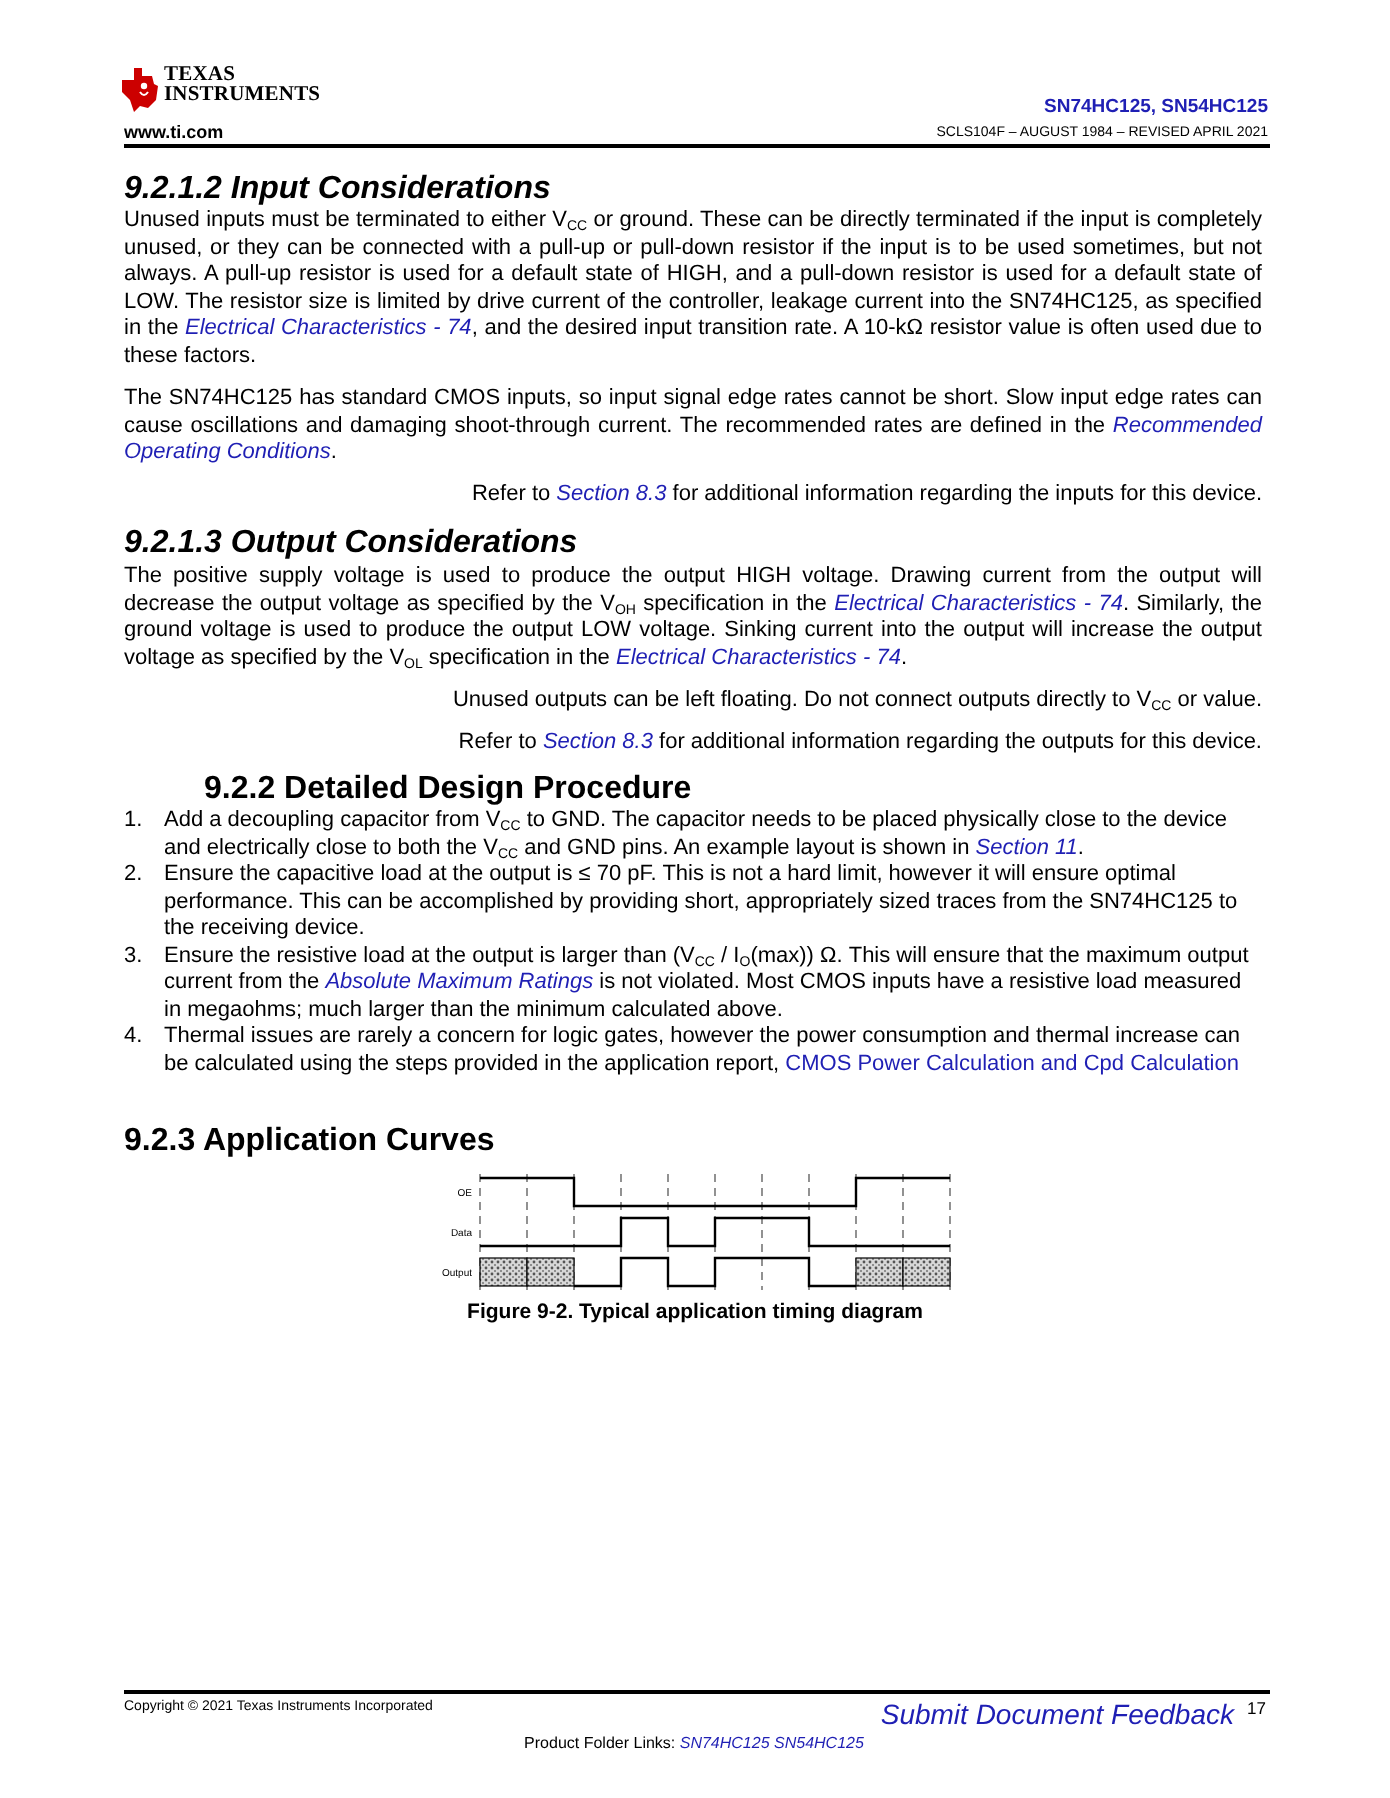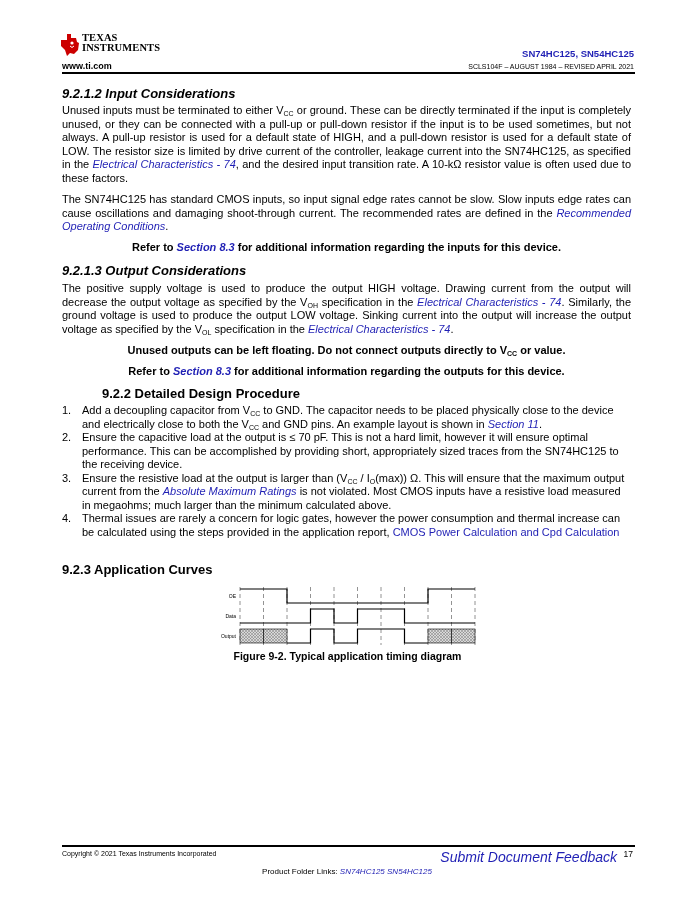--- a/index.html
+++ b/index.html
@@ -14,24 +14,24 @@
   #logo { left:57px; top:30px; width:120px; height:34px; }
   #logo-word { left:82px; top:33px; font-family:"Liberation Serif", serif; font-weight:bold;
                font-size:10.5px; line-height:10px; letter-spacing:0.1px; }
   #logo-word .big { font-size:13px; }
   #site { left:62px; top:61px; font-size:9px; font-weight:bold;text-align:center; }
   #hdr-rule { left:62px; top:72px; width:573px; height:2px; background:#000; }
   #part { right:61px; top:48px; font-size:9.5px; font-weight:bold; color:#1f1fb4; }
   #docid { right:61px; top:63px; font-size:7px; color:#000; }
 
   
-  .h { font-weight:bold; font-size:13px; left:62px; }
+  .h { font-weight:bold; font-size:16px; left:62px; }
   .h.i { font-style:italic; }
   .p { left:62px; width:569px; font-size:11px; line-height:13.6px; text-align:justify; }
-  .p.left { text-align:center;font-weight:bold; }
+  .p.left { text-align:right; }
   ol#steps { position:absolute; left:62px; top:404px; width:570px; margin:0; padding:0;
              list-style:none; font-size:11px; line-height:13.5px; }
   ol#steps li { position:relative; padding-left:20px; }
   ol#steps li .num { position:absolute; left:0; top:0; }
 
   
   #fig { left:200px; top:585px; width:290px; height:62px; }
   #fig-cap { left:0; width:695px; top:650px; text-align:center; font-size:10.5px; font-weight:bold; }
 
   
@@ -54,21 +54,21 @@
   <div><span class="big" style="text-transform:uppercase;font-size:10.5px;">Texas</span></div>
   <div><span class="big" style="text-transform:uppercase;font-size:10.5px;">Instruments</span></div>
 </div>
 <div id="site" class="abs">www.ti.com</div>
 <div id="hdr-rule" class="abs"></div>
 <div id="part" class="abs">SN74HC125, SN54HC125</div>
 <div id="docid" class="abs">SCLS104F – AUGUST 1984 – REVISED APRIL 2021</div>
 
 <div class="abs h i" style="top:86px;">9.2.1.2 Input Considerations</div>
 <div class="abs p" style="top:104px;"><span>Unused inputs must be terminated to either V</span><sub>CC</sub><span> or ground. These can be directly terminated if the input is completely unused, or they can be connected with a pull-up or pull-down resistor if the input is to be used sometimes, but not always. A pull-up resistor is used for a default state of HIGH, and a pull-down resistor is used for a default state of LOW. The resistor size is limited by drive current of the controller, leakage current into the SN74HC125, as specified in the </span><a class="link it">Electrical Characteristics - 74</a><span>, and the desired input transition rate. A 10-kΩ resistor value is often used due to these factors.</span></div>
-<div class="abs p" style="top:193px;"><span>The SN74HC125 has standard CMOS inputs, so input signal edge rates cannot be slow. Slow inputs edge rates can cause oscillations and damaging shoot-through current. The recommended rates are defined in the </span><a class="link it">Recommended Operating Conditions</a><span>.</span></div>
+<div class="abs p" style="top:193px;"><span>The SN74HC125 has standard CMOS inputs, so input signal edge rates cannot be short. Slow input edge rates can cause oscillations and damaging shoot-through current. The recommended rates are defined in the </span><a class="link it">Recommended Operating Conditions</a><span>.</span></div>
 <div class="abs p left" style="top:241px;"><span>Refer to </span><a class="link it">Section 8.3</a><span> for additional information regarding the inputs for this device.</span></div>
 
 <div class="abs h i" style="top:263px;">9.2.1.3 Output Considerations</div>
 <div class="abs p" style="top:282px;"><span>The positive supply voltage is used to produce the output HIGH voltage. Drawing current from the output will decrease the output voltage as specified by the V</span><sub>OH</sub><span> specification in the </span><a class="link it">Electrical Characteristics - 74</a><span>. Similarly, the ground voltage is used to produce the output LOW voltage. Sinking current into the output will increase the output voltage as specified by the V</span><sub>OL</sub><span> specification in the </span><a class="link it">Electrical Characteristics - 74</a><span>.</span></div>
 <div class="abs p left" style="top:344px;"><span>Unused outputs can be left floating. Do not connect outputs directly to V</span><sub>CC</sub><span> or value.</span></div>
 <div class="abs p left" style="top:365px;"><span>Refer to </span><a class="link it">Section 8.3</a><span> for additional information regarding the outputs for this device.</span></div>
 
 <div class="abs h" style="top:386px;padding-left:40px;">9.2.2 Detailed Design Procedure</div>
 <ol id="steps">
   <li><span class="num">1.</span><span>Add a decoupling capacitor from V</span><sub>CC</sub><span> to GND. The capacitor needs to be placed physically close to the device and electrically close to both the V</span><sub>CC</sub><span> and GND pins. An example layout is shown in </span><a class="link it">Section 11</a><span>.</span></li>

